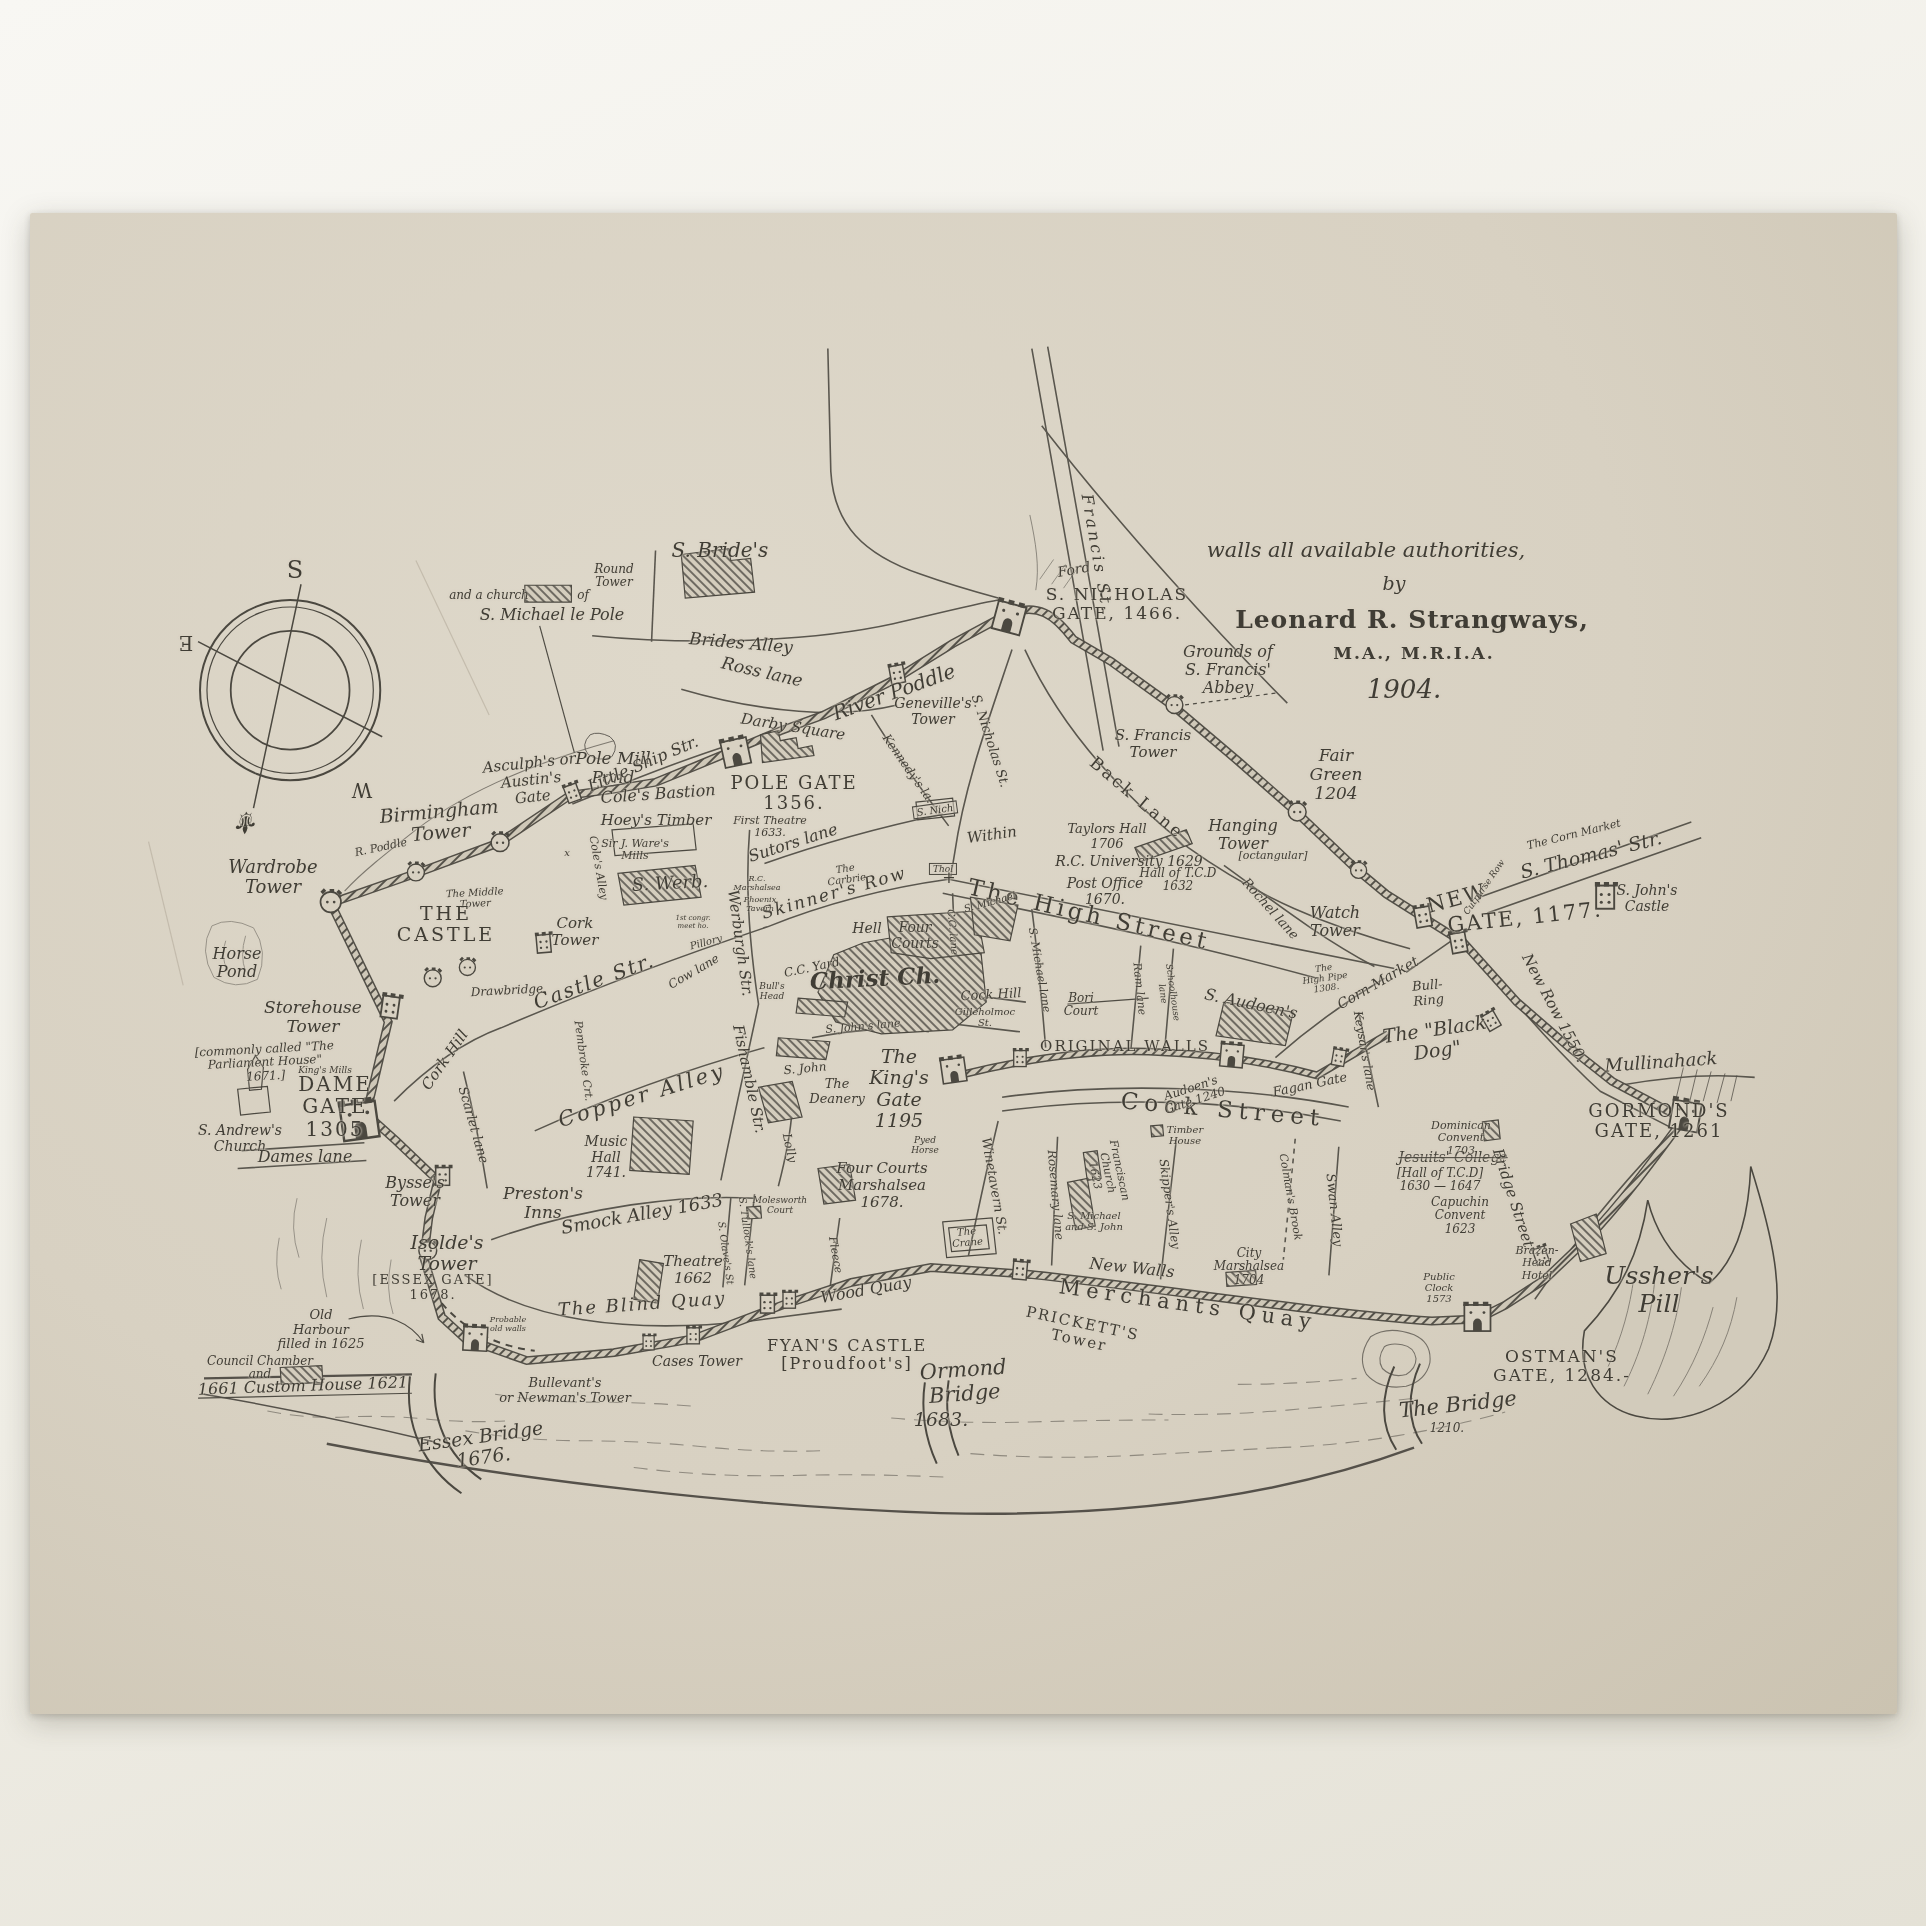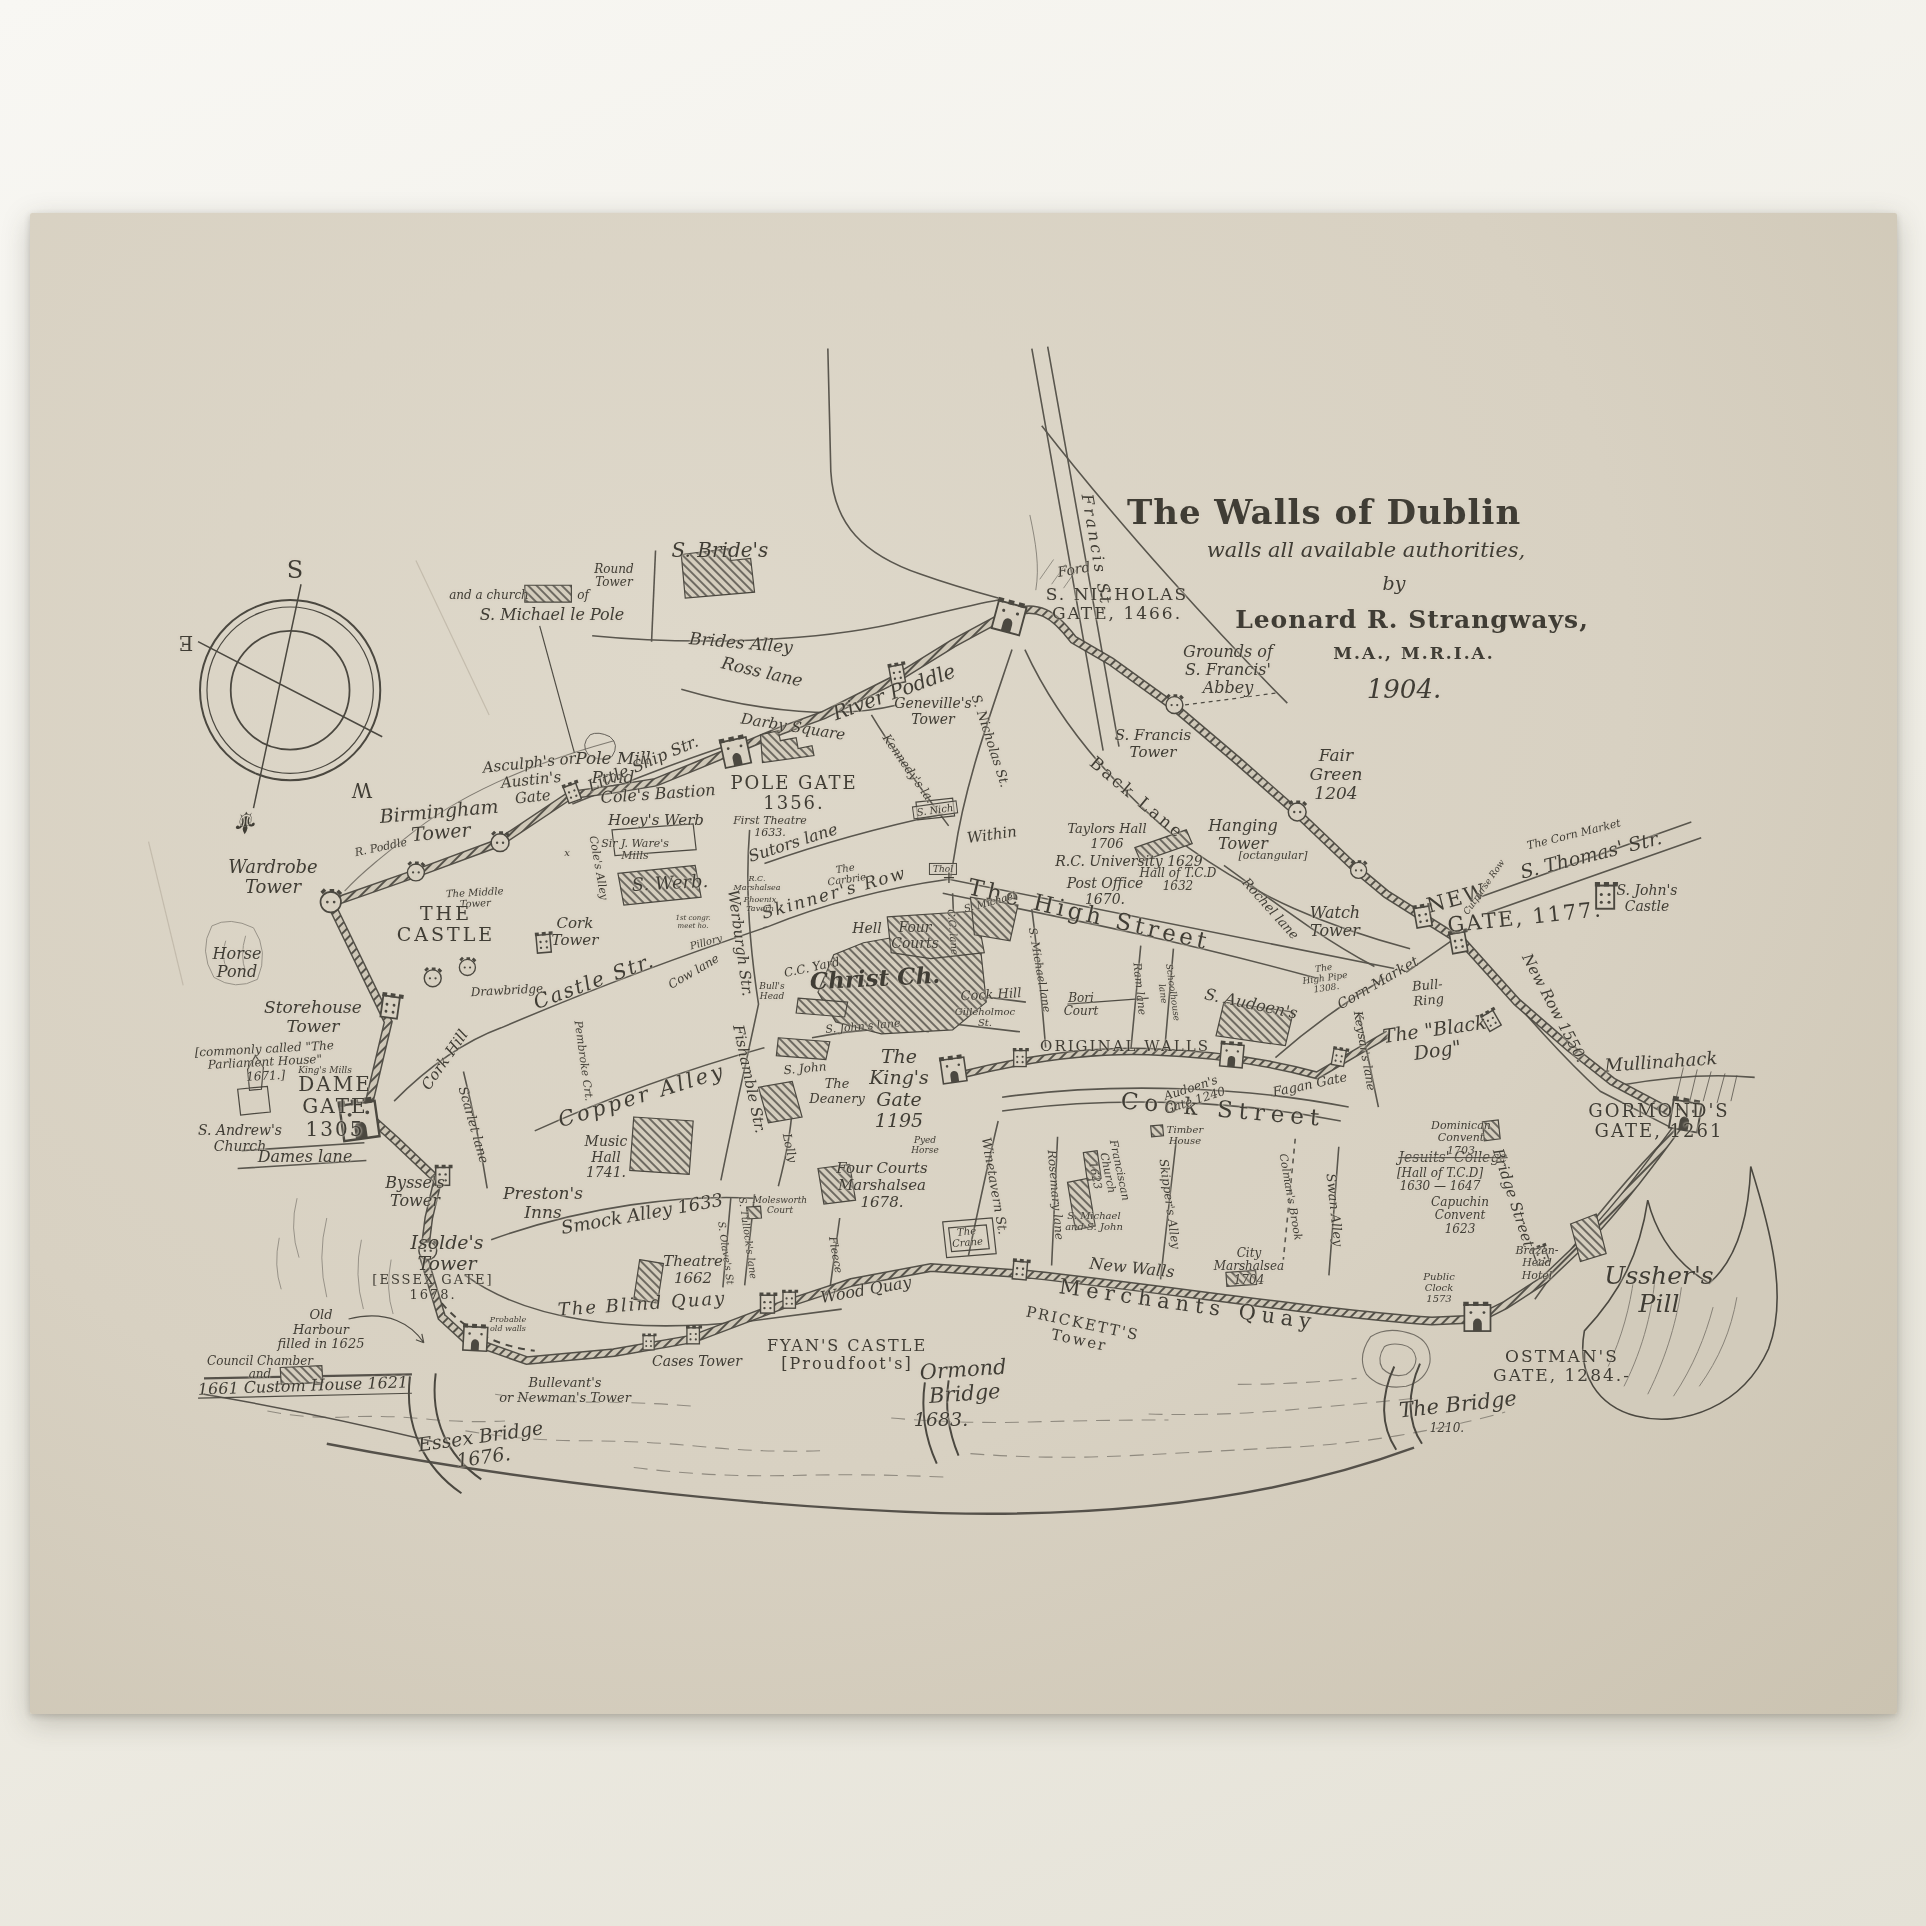--- a/index.html
+++ b/index.html
@@ -236,21 +236,20 @@
     <g stroke="#4b4840" fill="none">
       <circle cx="293" cy="697" r="91" stroke-width="2"></circle>
       <circle cx="293" cy="697" r="84" stroke-width="1.2"></circle>
       <circle cx="293" cy="697" r="60" stroke-width="1.8"></circle>
       <path stroke-width="1.5" d="M200,648 L386,744 M304,590 L256,816"></path>
     </g>
   </svg>
 
   <div class="labels">
 
-    <span class="lbl ttl" style="left:1324px;top:512px;font-size:34px">The Walls of Dublin</span>
     <span class="lbl" style="left:1366px;top:551px;font-size:21px">walls all available authorities,</span>
     <span class="lbl" style="left:1394px;top:584px;font-size:19px">by</span>
     <span class="lbl ttl" style="left:1412px;top:620px;font-size:25px">Leonard R. Strangways,</span>
     <span class="lbl ttl" style="left:1414px;top:654px;font-size:17px;letter-spacing:2px">M.A., M.R.I.A.</span>
     <span class="lbl" style="left:1404px;top:690px;font-size:26px">1904.</span>
 
     <span class="lbl c" style="left:296px;top:570px;font-size:24px">S</span>
     <span class="lbl c" style="left:185px;top:643px;font-size:20px;transform:translate(-50%,-50%) rotate(180deg)">E</span>
     <span class="lbl c" style="left:361px;top:790px;font-size:20px;transform:translate(-50%,-50%) rotate(180deg)">W</span>
     <span class="lbl" style="left:248px;top:822px;font-size:30px;transform:translate(-50%,-50%) rotate(170deg)">⚜</span>
@@ -267,21 +266,21 @@
     <span class="lbl" style="left:552px;top:615px;font-size:16px">S. Michael le Pole</span>
     <span class="lbl" style="left:613px;top:768px;font-size:17px">Pole Mill
 Pond</span>
     <span class="lbl" style="left:643px;top:764px;font-size:16px;transform:translate(-50%,-50%) rotate(-23deg)">Little Ship Str.</span>
     <span class="lbl" style="left:531px;top:780px;font-size:15px;transform:translate(-50%,-50%) rotate(-6deg)">Asculph's or
 Austin's
 Gate</span>
     <span class="lbl" style="left:658px;top:794px;font-size:16px;transform:translate(-50%,-50%) rotate(-4deg)">Cole's Bastion</span>
     <span class="lbl c" style="left:794px;top:793px;font-size:18px">POLE GATE
 1356.</span>
-    <span class="lbl" style="left:656px;top:820px;font-size:15px">Hoey's Werb</span>
+    <span class="lbl" style="left:656px;top:820px;font-size:15px">Hoey's Timber</span>
     <span class="lbl" style="left:635px;top:850px;font-size:11px">Sir J. Ware's
 Mills</span>
     <span class="lbl" style="left:770px;top:827px;font-size:11px">First Theatre
 1633.</span>
     <span class="lbl" style="left:793px;top:843px;font-size:16px;transform:translate(-50%,-50%) rotate(-18deg)">Sutors lane</span>
     <span class="lbl" style="left:670px;top:883px;font-size:18px;transform:translate(-50%,-50%) rotate(-3deg)">S. Werb.</span>
     <span class="lbl" style="left:908px;top:769px;font-size:12px;transform:translate(-50%,-50%) rotate(55deg)">Kennedy's la.</span>
     <span class="lbl" style="left:990px;top:741px;font-size:13px;transform:translate(-50%,-50%) rotate(72deg)">S. Nicholas St.</span>
     <span class="lbl bx" style="left:935px;top:810px;font-size:10px;transform:translate(-50%,-50%) rotate(-8deg)">S. Nich</span>
     <span class="lbl" style="left:992px;top:835px;font-size:15px;transform:translate(-50%,-50%) rotate(-8deg)">Within</span>

